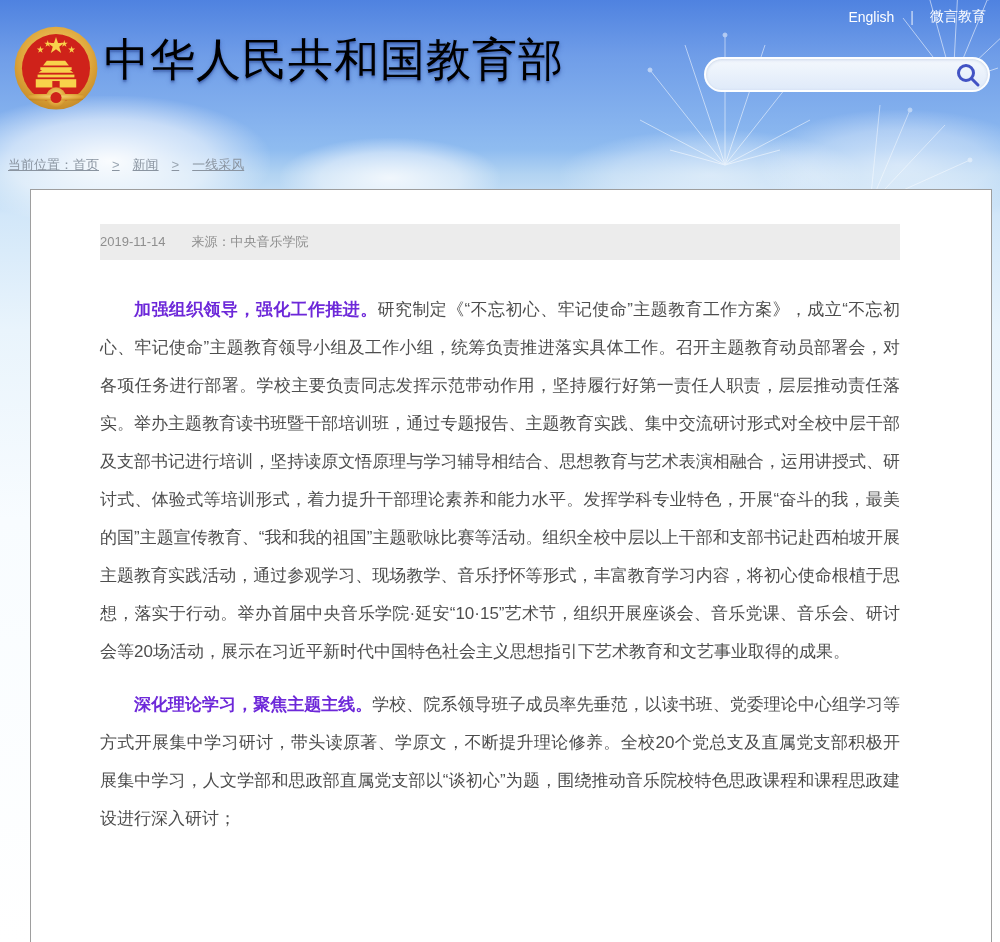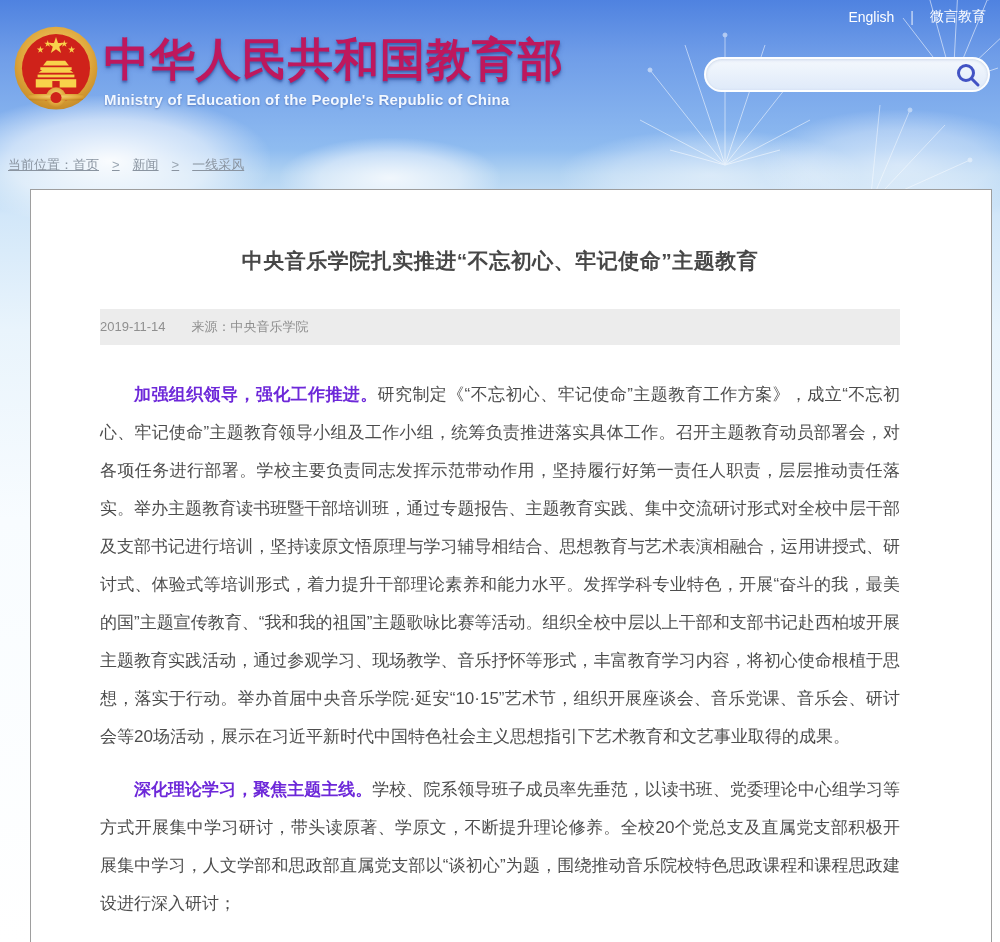--- a/index.html
+++ b/index.html
@@ -27,21 +27,21 @@
   
   .top-links { position:absolute; top:8px; right:14px; z-index:5;
     font-size:14px; color:#ffffff; display:flex; align-items:center; }
   .top-links a { color:#ffffff; text-decoration:none; cursor:pointer; }
   .top-links .divider { margin:0 16px; color:rgba(255,255,255,.75); font-weight:100; }
 
   .brand { position:absolute; top:24px; left:10px; z-index:4; display:flex; align-items:flex-start; }
   .emblem { width:92px; height:92px; display:block; }
   .brand-text { margin-left:2px; }
   .site-title {
-    font-size:45px; font-weight:bold; color:#be185d; line-height:1;
+    font-size:45px; font-weight:normal; color:#000000; line-height:1;
     margin-top:13px; letter-spacing:1px;
     text-shadow:0 2px 2px rgba(40,70,150,.55), 0 3px 5px rgba(40,70,150,.35);
   }
   .site-subtitle {
     font-size:15px; font-weight:bold; color:#f2f8ff; margin-top:9px; letter-spacing:.2px;
     text-shadow:0 1px 2px rgba(40,70,150,.5);
   }
 
   .searchbox { position:absolute; top:57px; right:10px; z-index:5;
     width:286px; height:35px; border-radius:18px;
@@ -145,38 +145,36 @@
       <rect x="46" y="62" width="8" height="7" fill="#cf221a"></rect>
     </g>
     <g fill="url(#gold)">
       <circle cx="50" cy="80" r="11"></circle>
       <rect x="20" y="76" width="60" height="7" rx="3"></rect>
     </g>
     <circle cx="50" cy="80" r="6" fill="#cf221a"></circle>
   </svg>
   <div class="brand-text">
     <div class="site-title">中华人民共和国教育部</div>
-    <div class="site-subtitle">Ministry of Education of the People's Republic of China</div>
   </div>
 </div>
 
 <div class="searchbox">
   <input type="text" placeholder="" style="">
   <svg class="search-icon" viewBox="0 0 26 26">
     <circle cx="11" cy="11" r="7.5" fill="none" stroke="#4253c4" stroke-width="3"></circle>
     <line x1="16.5" y1="16.5" x2="23" y2="23" stroke="#4253c4" stroke-width="3" stroke-linecap="round"></line>
   </svg>
 </div>
 
 <nav class="breadcrumb">
   <span>当前位置：</span><span><a>首页</a><span class="bc-sep">&gt;</span><a>新闻</a><span class="bc-sep">&gt;</span><a>一线采风</a></span>
 </nav>
 
 <main class="content">
-  <h1 class="article-title">中央音乐学院扎实推进“不忘初心、牢记使命”主题教育</h1>
   <div class="meta-bar">
     <span>2019-11-14</span><span class="src"><span>来源：</span><span>中央音乐学院</span></span>
   </div>
   <div class="article-body">
       <p><b>加强组织领导，强化工作推进。</b><span>研究制定《“不忘初心、牢记使命”主题教育工作方案》，成立“不忘初心、牢记使命”主题教育领导小组及工作小组，统筹负责推进落实具体工作。召开主题教育动员部署会，对各项任务进行部署。学校主要负责同志发挥示范带动作用，坚持履行好第一责任人职责，层层推动责任落实。举办主题教育读书班暨干部培训班，通过专题报告、主题教育实践、集中交流研讨形式对全校中层干部及支部书记进行培训，坚持读原文悟原理与学习辅导相结合、思想教育与艺术表演相融合，运用讲授式、研讨式、体验式等培训形式，着力提升干部理论素养和能力水平。发挥学科专业特色，开展“奋斗的我，最美的国”主题宣传教育、“我和我的祖国”主题歌咏比赛等活动。组织全校中层以上干部和支部书记赴西柏坡开展主题教育实践活动，通过参观学习、现场教学、音乐抒怀等形式，丰富教育学习内容，将初心使命根植于思想，落实于行动。举办首届中央音乐学院·延安“10·15”艺术节，组织开展座谈会、音乐党课、音乐会、研讨会等20场活动，展示在习近平新时代中国特色社会主义思想指引下艺术教育和文艺事业取得的成果。</span></p>
       <p><b>深化理论学习，聚焦主题主线。</b><span>学校、院系领导班子成员率先垂范，以读书班、党委理论中心组学习等方式开展集中学习研讨，带头读原著、学原文，不断提升理论修养。全校20个党总支及直属党支部积极开展集中学习，人文学部和思政部直属党支部以“谈初心”为题，围绕推动音乐院校特色思政课程和课程思政建设进行深入研讨；</span></p>
     </div>
 </main>
 
 </body></html>

